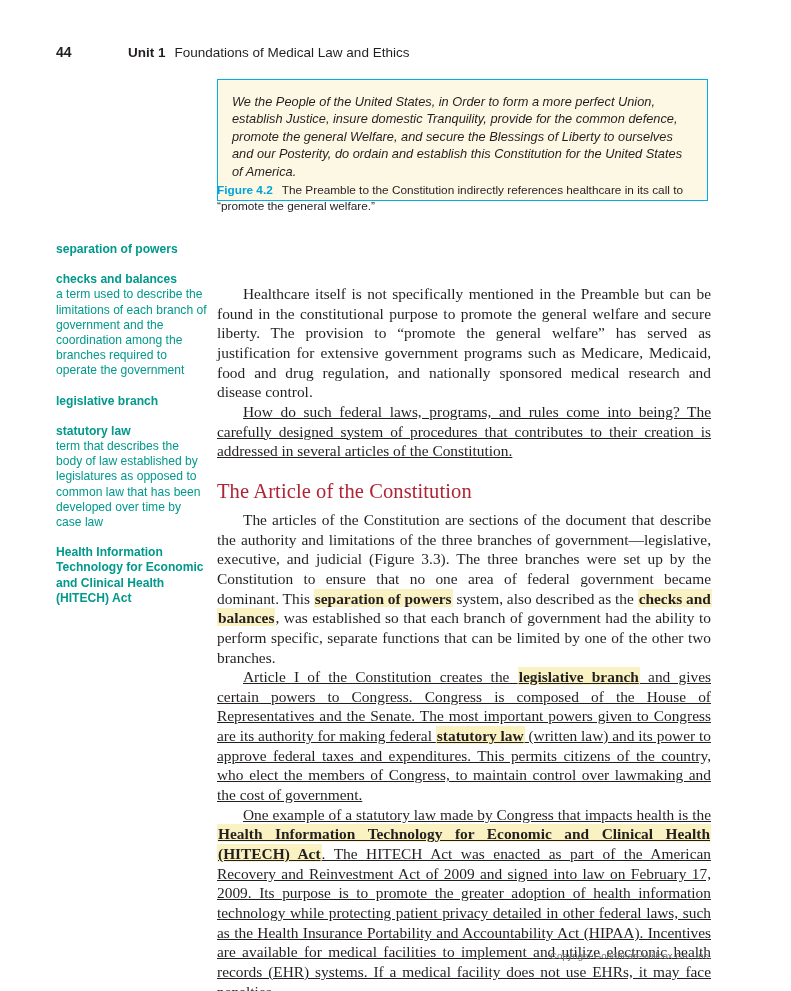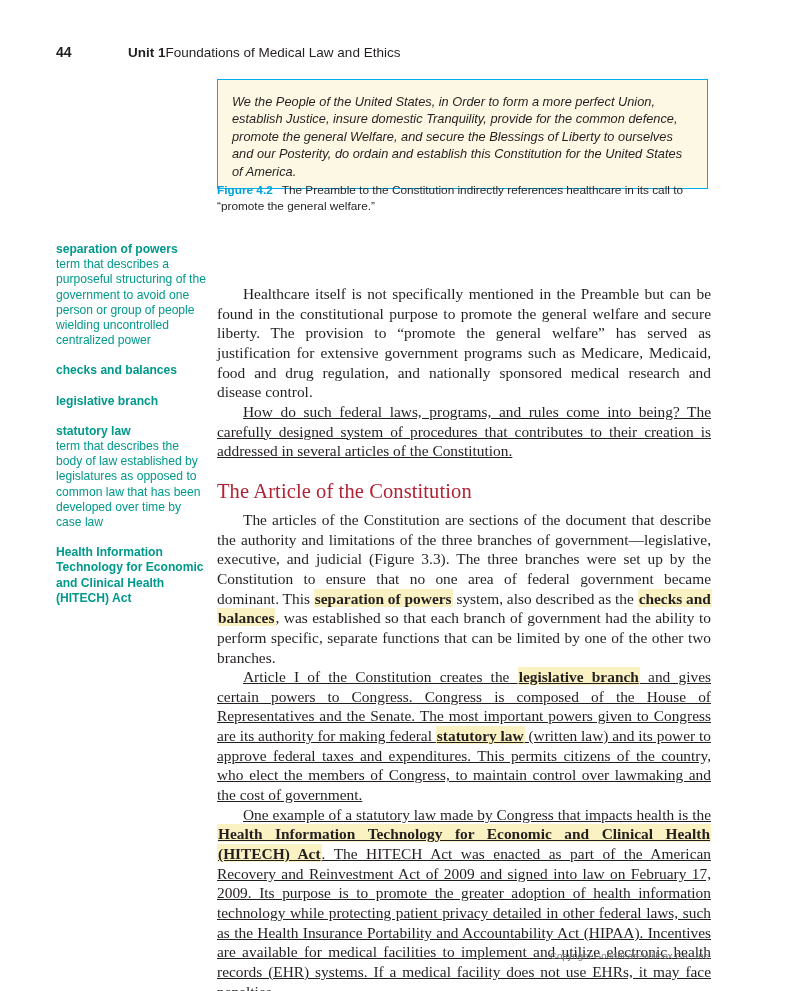--- a/index.html
+++ b/index.html
@@ -29,36 +29,36 @@
     white-space: nowrap;
   }
   .runhead .folio {
     display: inline-block;
     width: 72px;
     font-weight: bold;
     font-size: 14px;
   }
   .runhead .unit {
     font-weight: bold;
-    margin-right: 0;
+    margin-right: 9px;
   }
   .runhead .unit-title {
     font-weight: normal;
   }
 
   
   .figure-box {
     position: absolute;
     left: 217px;
     top: 79px;
     width: 491px;
     box-sizing: border-box;
     border: 1.6px solid #00aeef;
     background: #fdf8e3;
-    padding: 13px 14px 8px 14px;
+    padding: 13px 14px 20px 14px;
   }
   .figure-quote {
     font-family: "Liberation Sans", sans-serif;
     font-style: italic;
     font-size: 12.8px;
     line-height: 17.4px;
     color: #231f20;
     margin: 0;
   }
 
@@ -165,25 +165,25 @@
 </div>
 
 <div class="figure-caption">
   <span class="fig-label">Figure 4.2</span><span>The Preamble to the Constitution indirectly references healthcare in its call to “promote the general welfare.”</span>
 </div>
 
 <aside class="sidebar">
 
   <div class="glossary-entry">
     <span class="glossary-term">separation of powers</span>
-    <span class="glossary-def">term that describes a purposeful structuring of the government to avoid one person or group of people wielding uncontrolled centralized power</span>
   </div>
 
   <div class="glossary-entry">
     <span class="glossary-term">checks and balances</span>
+    <span class="glossary-def">a term used to describe the limitations of each branch of government and the coordination among the branches required to operate the government</span>
   </div>
 
   <div class="glossary-entry">
     <span class="glossary-term">legislative branch</span>
   </div>
 
   <div class="glossary-entry">
     <span class="glossary-term">statutory law</span>
     <span class="glossary-def">term that describes the body of law established by legislatures as opposed to common law that has been developed over time by case law</span>
   </div>

